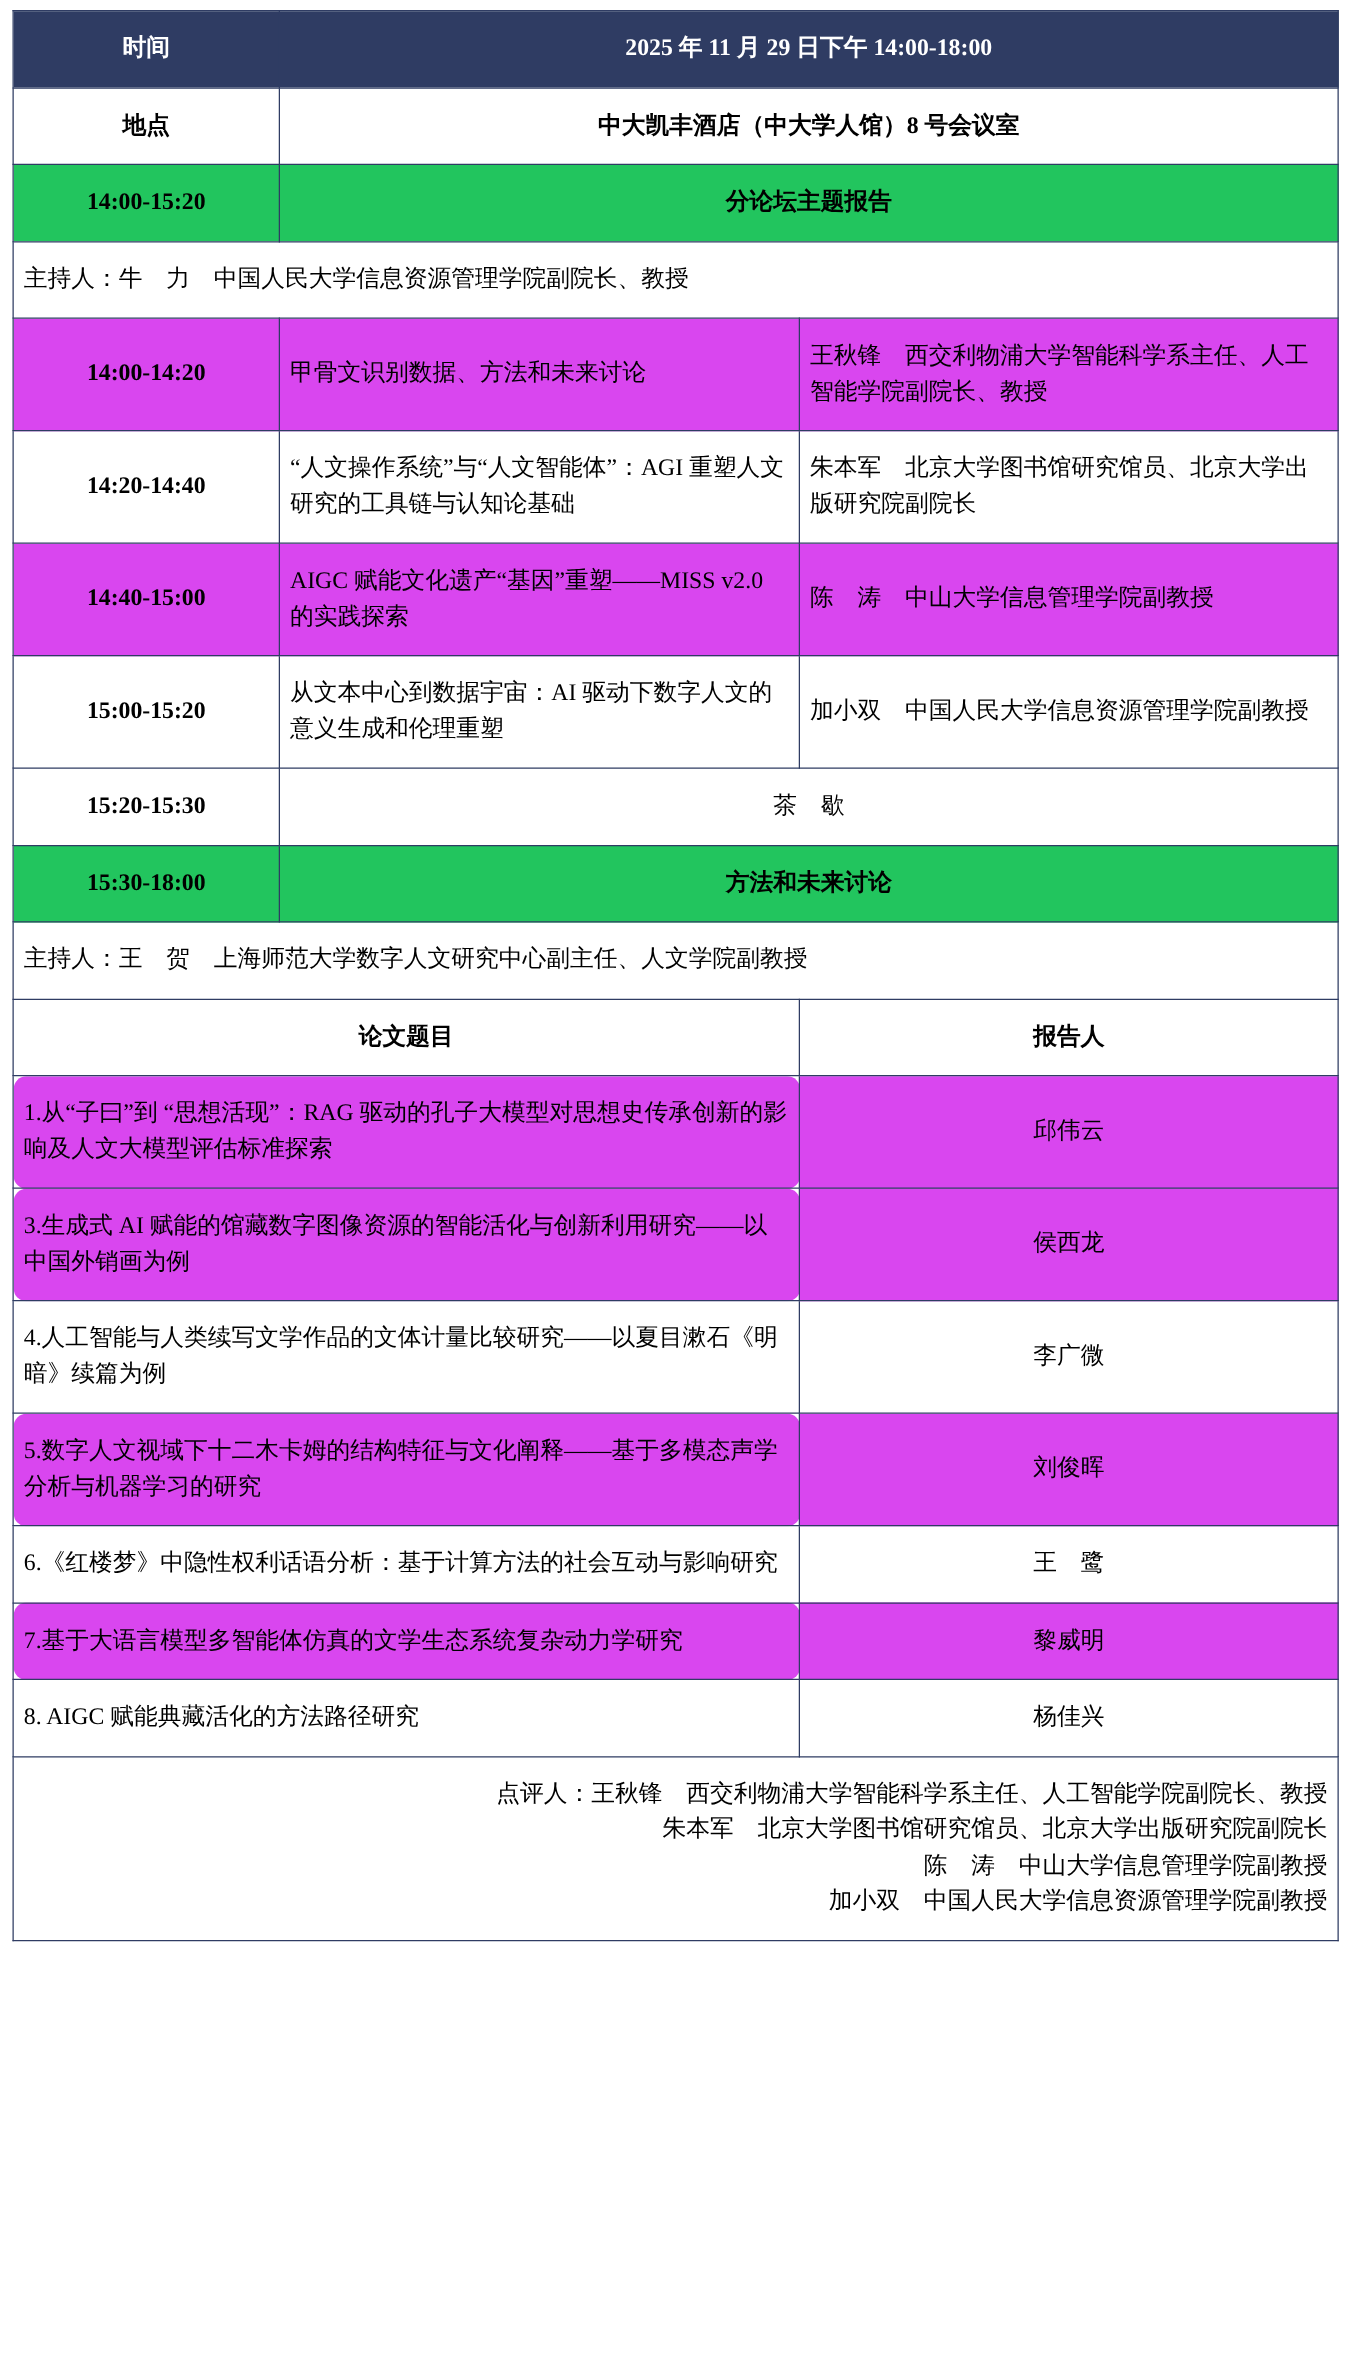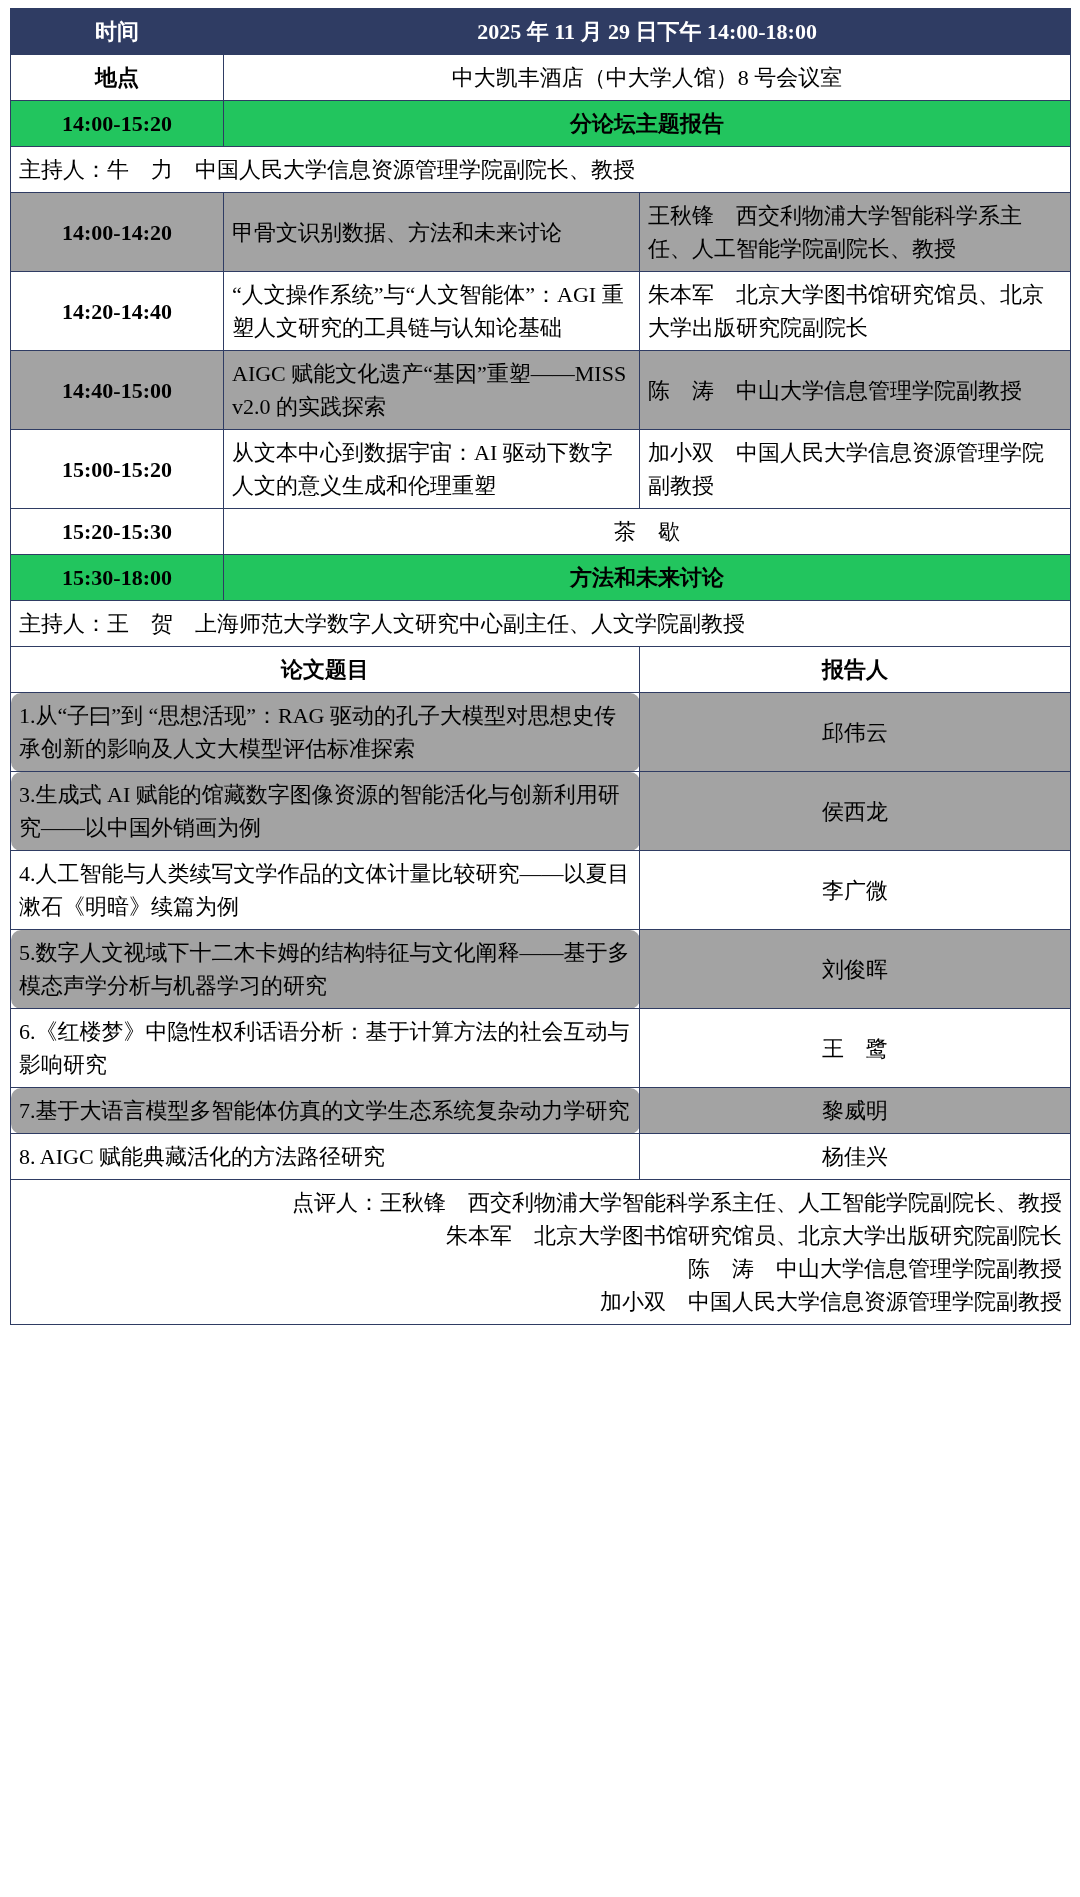--- a/index.html
+++ b/index.html
@@ -17,23 +17,23 @@
     box-sizing: border-box;
     padding: 8px 10px 10px 10px;
   }
   table.agenda {
     border-collapse: collapse;
     width: 1060px;
     table-layout: fixed;
   }
   table.agenda td {
     border: 1px solid #2f3c63;
-    padding: 6px 8px;
+    padding: 16px 8px;
     vertical-align: middle;
-    font-size: 22px;
+    font-size: 19px;
     line-height: 1.5;
   }
   
   col.c-time   { width: 213px; }
   col.c-mid    { width: 416px; }
   col.c-right  { width: 431px; }
 
   .hdr-dark {
     background: #2f3c63;
     color: #ffffff;
@@ -42,21 +42,21 @@
     font-size: 25px;
   }
   .hdr-dark.left-cell {
     text-align: center;
   }
   .row-blue {
     background: #22c55e;
     font-weight: bold;
   }
   .row-gray {
-    background: #a3a3a3;
+    background: #d946ef;
   }
   .left { text-align: left; }
   .time-cell {
     text-align: center;
     font-weight: bold;
     font-size: 23px;
   }
   .host-row td {
     font-size: 24px;
     padding: 10px 10px;
@@ -118,21 +118,21 @@
     </colgroup>
     <tbody>
 
       <tr>
         <td class="hdr-dark left-cell">时间</td>
         <td class="hdr-dark" colspan="2">2025 年 11 月 29 日下午 14:00-18:00</td>
       </tr>
 
       <tr>
         <td class="time-cell spacer-pad">地点</td>
-        <td class="big-center spacer-pad" colspan="2" style="font-weight:normal;">中大凯丰酒店（中大学人馆）8 号会议室</td>
+        <td class="big-center spacer-pad" colspan="2" style="font-weight:bold;">中大凯丰酒店（中大学人馆）8 号会议室</td>
       </tr>
 
       <tr class="row-blue">
         <td class="time-cell spacer-pad">14:00-15:20</td>
         <td class="sess-title spacer-pad" colspan="2">分论坛主题报告</td>
       </tr>
 
       <tr class="host-row">
         <td colspan="3" class="left">主持人：牛　力　中国人民大学信息资源管理学院副院长、教授</td>
       </tr>

